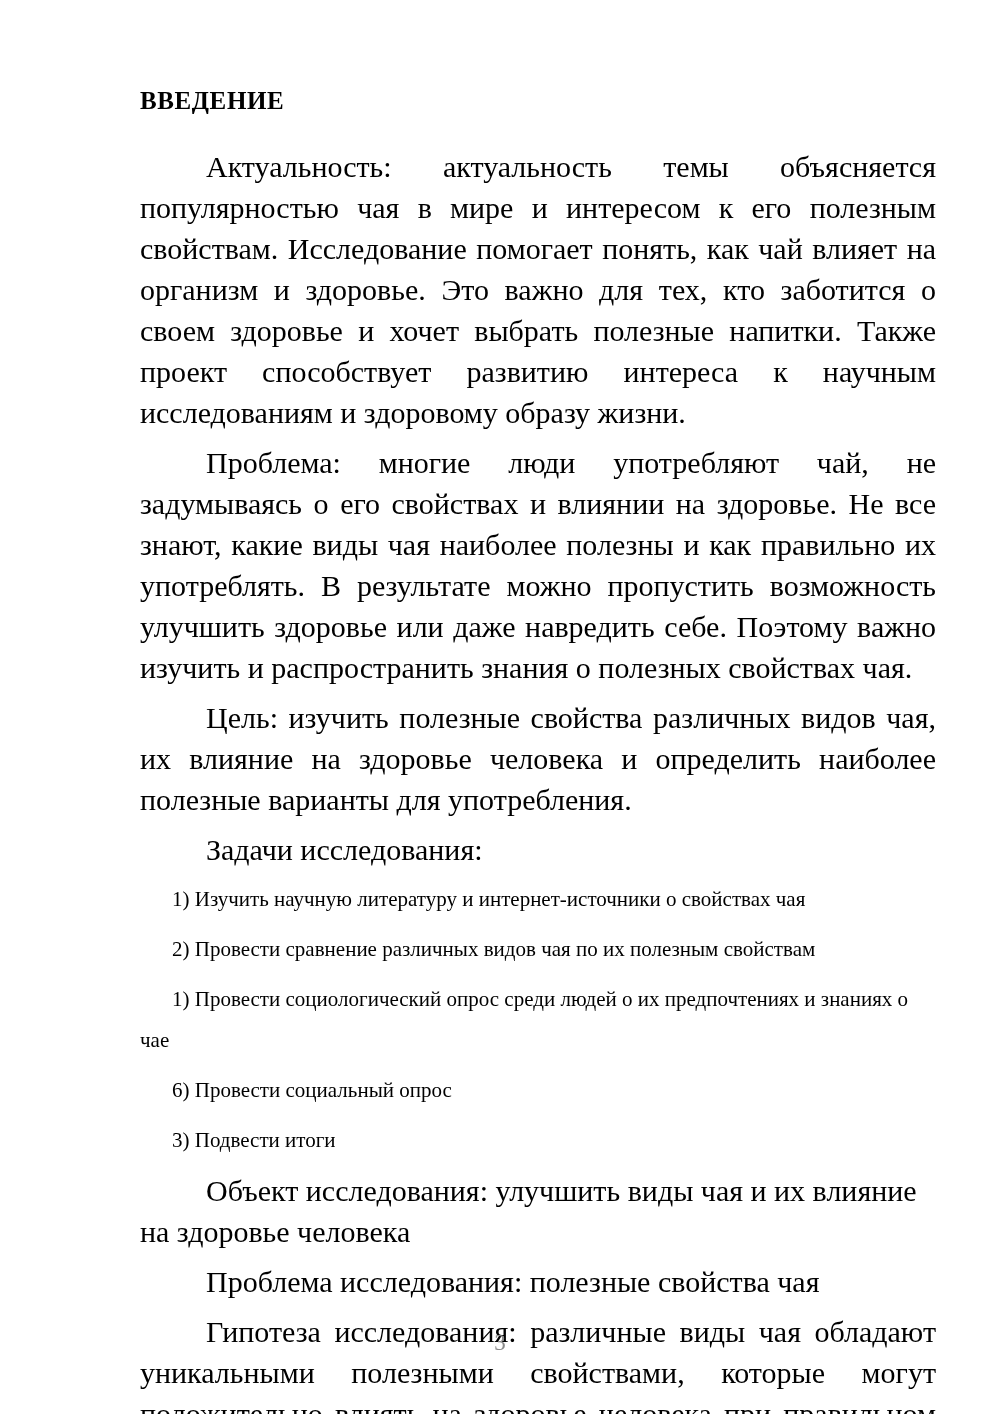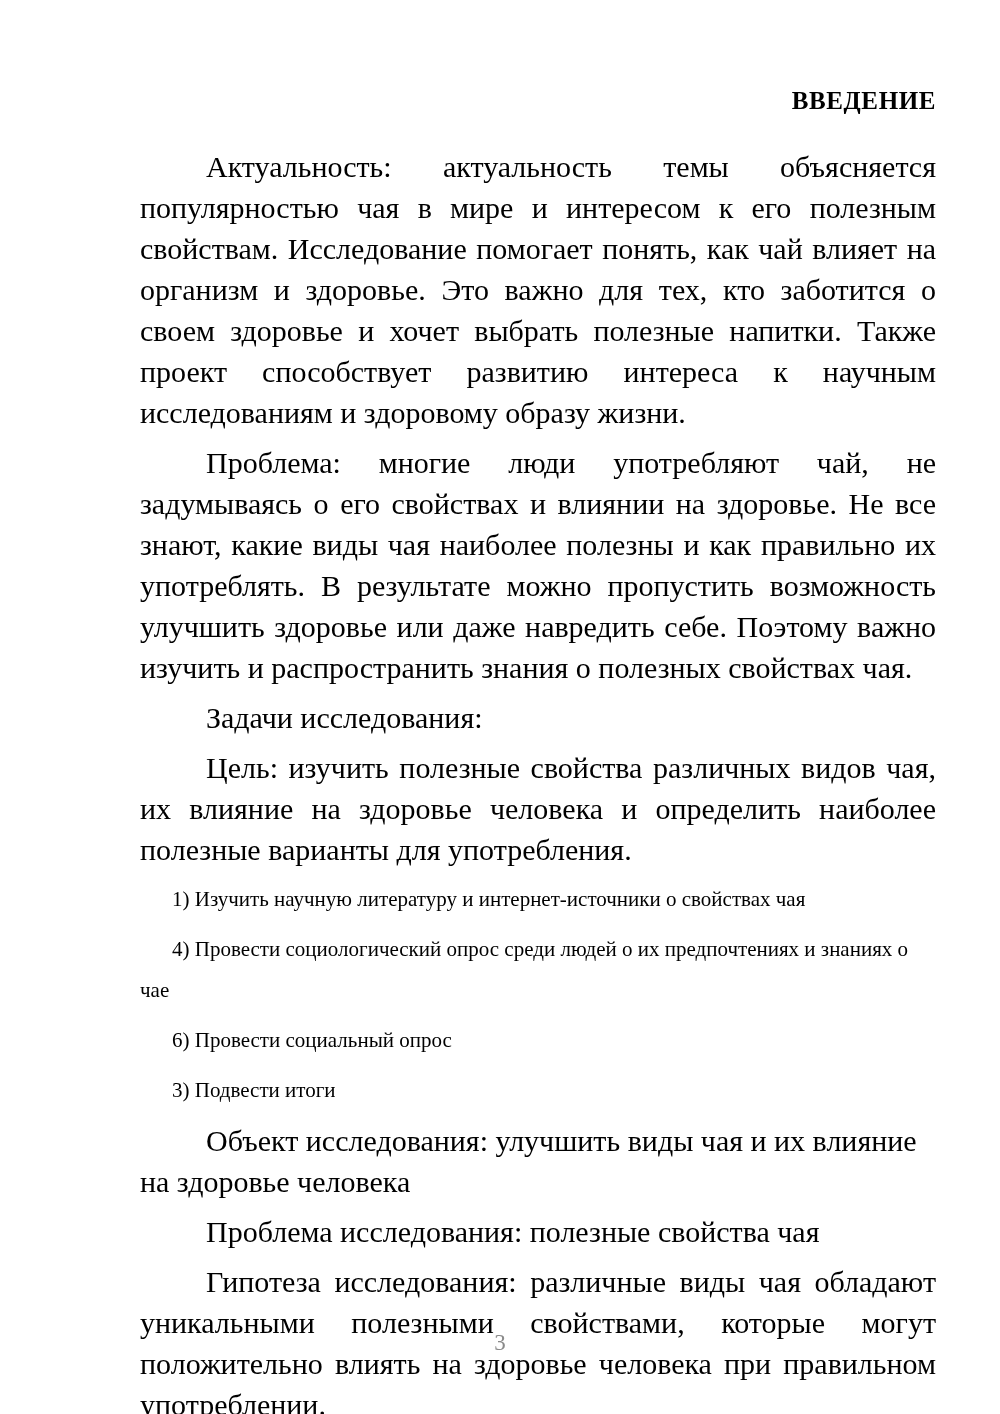--- a/index.html
+++ b/index.html
@@ -28,21 +28,21 @@
   .content {
     position: absolute;
     left: 140px;
     top: 86px;
     width: 796px;
   }
 
   .doc-title {
     font-size: 25px;
     font-weight: bold;
-    text-align: right;
+    text-align: left;
     letter-spacing: 0.6px;
     line-height: 1.2;
     margin: 0 0 30px 0;
   }
 
   .para {
     font-size: 30px;
     line-height: 41px;
     text-align: justify;
     text-justify: inter-word;
@@ -83,28 +83,29 @@
 <div class="page">
 
   <div class="content">
 
     <h1 class="doc-title">ВВЕДЕНИЕ</h1>
 
     <p class="para">Актуальность: актуальность темы объясняется популярностью чая в мире и интересом к его полезным свойствам. Исследование помогает понять, как чай влияет на организм и здоровье. Это важно для тех, кто заботится о своем здоровье и хочет выбрать полезные напитки. Также проект способствует развитию интереса к научным исследованиям и здоровому образу жизни.</p>
 
     <p class="para">Проблема: многие люди употребляют чай, не задумываясь о его свойствах и влиянии на здоровье. Не все знают, какие виды чая наиболее полезны и как правильно их употреблять. В результате можно пропустить возможность улучшить здоровье или даже навредить себе. Поэтому важно изучить и распространить знания о полезных свойствах чая.</p>
 
+    <p class="para">Цель: изучить полезные свойства различных видов чая, их влияние на здоровье человека и определить наиболее полезные варианты для употребления.</p>
+
     <p class="para plain">Задачи исследования:</p>
-
-    <p class="para">Цель: изучить полезные свойства различных видов чая, их влияние на здоровье человека и определить наиболее полезные варианты для употребления.</p>
 
     <p class="list-item plain">1) Изучить научную литературу и интернет-источники о свойствах чая</p>
 
+    <p class="list-item">2) Провести сравнение различных видов чая по их полезным свойствам</p>
 
-    <p class="list-item plain">4) Провести социологический опрос среди людей о их предпочтениях и знаниях о чае</p>
+    <p class="list-item plain">1) Провести социологический опрос среди людей о их предпочтениях и знаниях о чае</p>
 
     <p class="list-item plain">6) Провести социальный опрос</p>
 
     <p class="list-item plain">3) Подвести итоги</p>
 
     <p class="para plain">Объект исследования: улучшить виды чая и их влияние на здоровье человека</p>
 
     <p class="para plain">Проблема исследования: полезные свойства чая</p>
 
     <p class="para">Гипотеза исследования: различные виды чая обладают уникальными полезными свойствами, которые могут положительно влиять на здоровье человека при правильном употреблении.</p>

